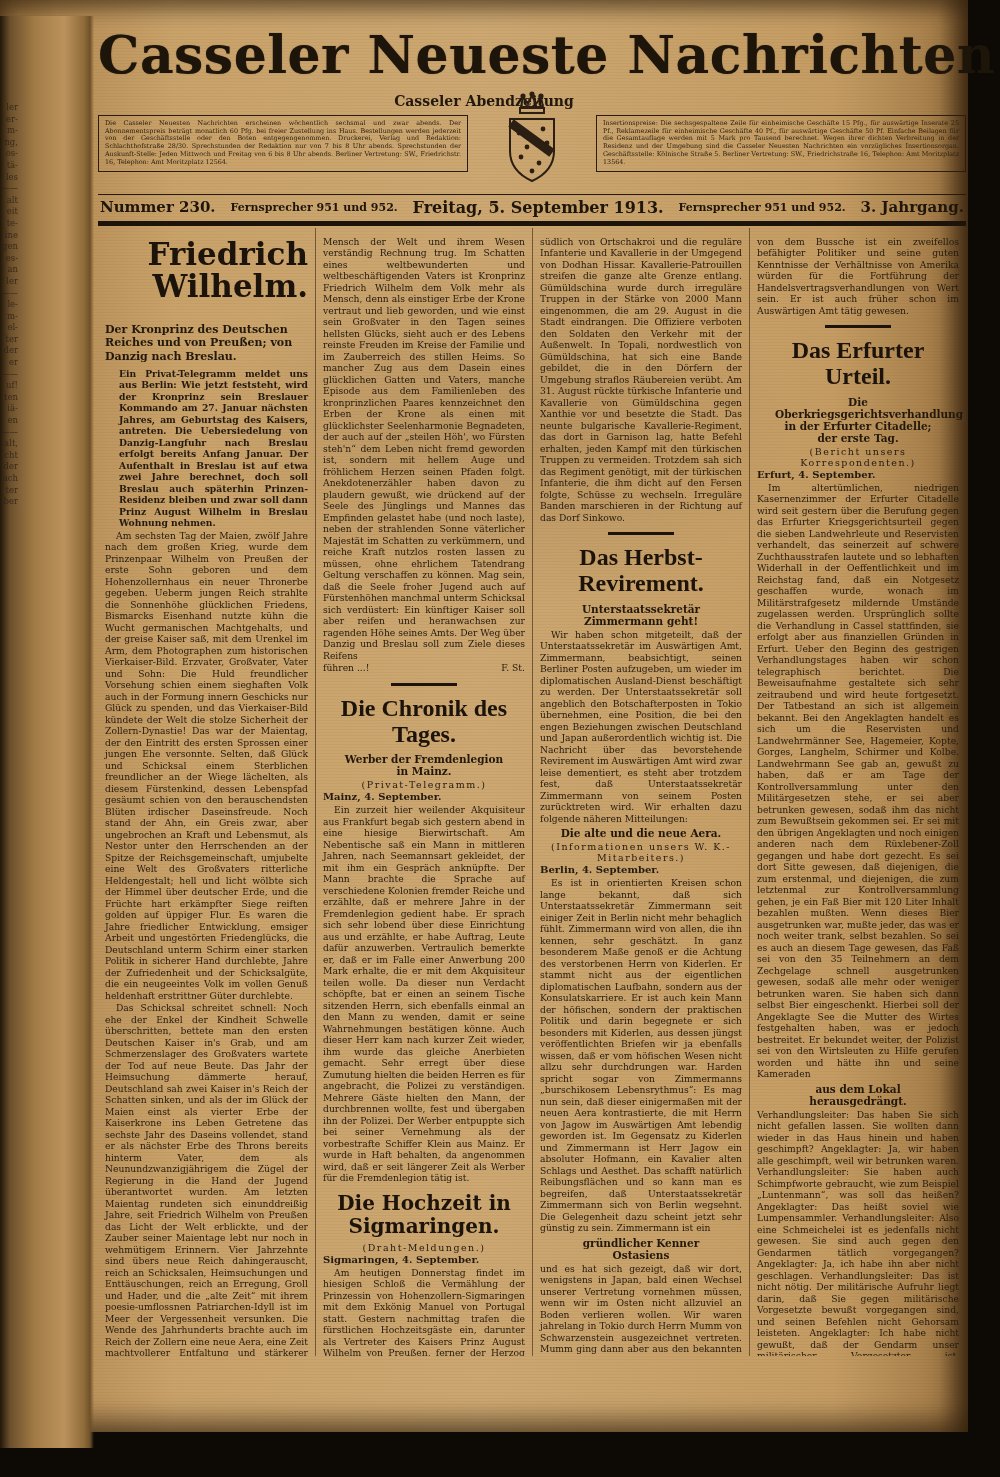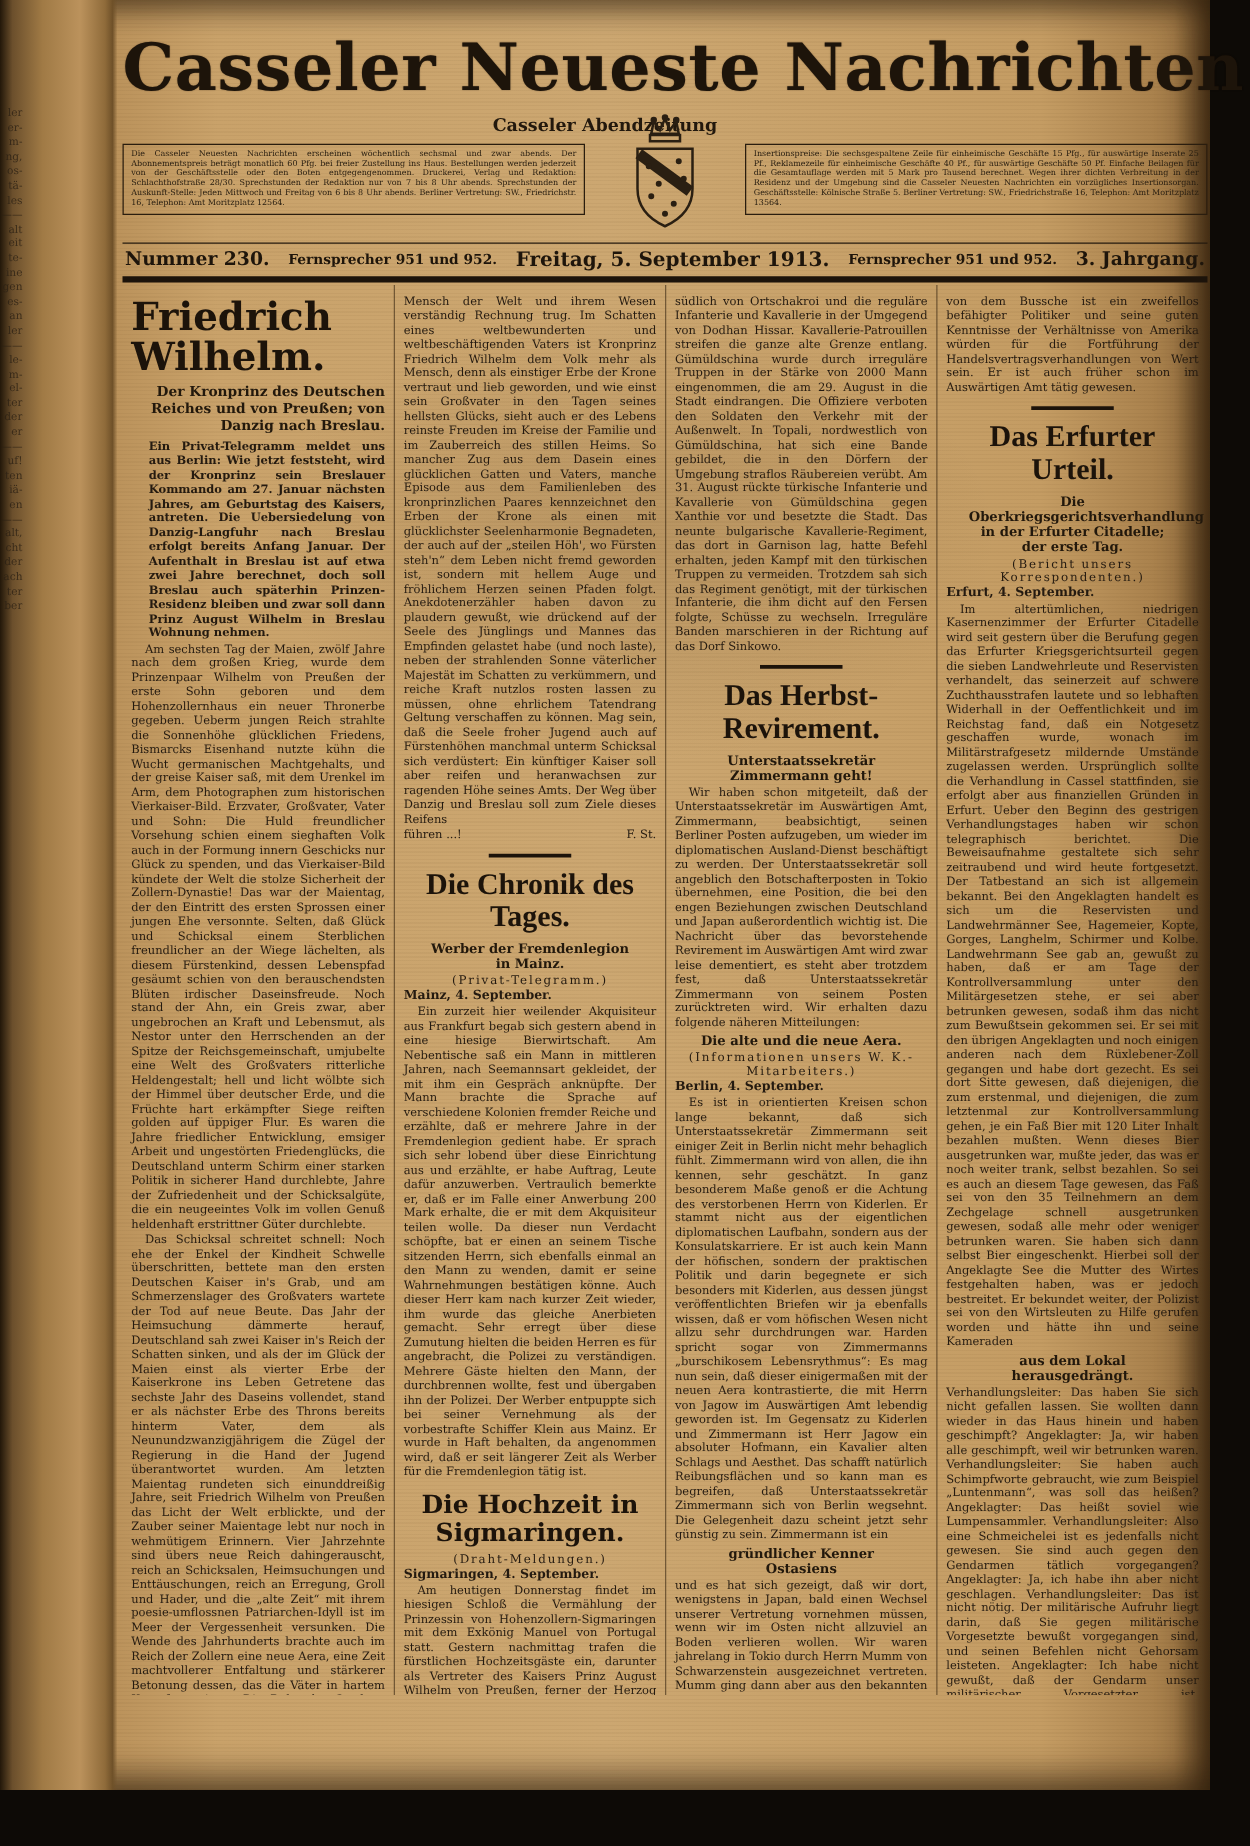--- a/index.html
+++ b/index.html
@@ -17,21 +17,21 @@
       #c59d66;
     box-shadow: inset -16px 0 26px rgba(30,18,5,.45), inset 0 -14px 22px rgba(30,18,5,.4), inset 0 10px 18px rgba(30,18,5,.35);
     color:#241a10;
   }
   .sheet::before{
     content:"";position:absolute;inset:0;pointer-events:none;
     background:repeating-linear-gradient(0deg, rgba(80,52,18,.05) 0 1px, rgba(0,0,0,0) 1px 3px);
   }
   
   .fold{
-    position:absolute;left:0;top:0;width:94px;height:100%;
+    position:absolute;left:0;top:16px;width:94px;height:100%;
     background:linear-gradient(90deg,#221709 0,#6b4f2c 10px,#a07a45 34px,#bb925c 64px,#8f6b3a 84px,#6f5129 90px, rgba(0,0,0,0) 94px);
   }
   .fold .frag{
     position:absolute;left:0;top:86px;width:18px;
     font-size:8.5px;line-height:11.6px;color:#2c2114;opacity:.8;
     white-space:pre-line;text-align:right;overflow:hidden;height:1200px;
   }
   .main{position:absolute;left:98px;top:0;width:868px;height:100%;}
 
   
@@ -61,24 +61,24 @@
   .dateline .date{font-size:16px;}
 
   
   .columns{display:flex;height:1128px;overflow:hidden;margin-top:2px;}
   .col{width:25%;box-sizing:border-box;padding:8px 7px 0;overflow:hidden;}
   .col + .col{border-left:1px solid rgba(42,26,8,.55);}
 
   .p{font-size:9.2px;line-height:11.5px;text-align:justify;text-indent:11px;margin:0 0 1px;color:#241a10;}
   .p.noind{text-indent:0;}
   .lead{font-weight:bold;padding-left:14px;text-indent:0;}
-  .h-xl{font-size:31px;font-weight:bold;text-align:left;line-height:1.05;margin:2px 0 4px;color:#1c130a;}
+  .h-xl{font-size:31px;font-weight:bold;text-align:right;line-height:1.05;margin:2px 0 20px;color:#1c130a;}
   .h-lg{font-size:24px;font-weight:bold;text-align:center;line-height:1.1;margin:2px 0 6px;color:#1c130a;font-family:Liberation Serif, serif;}
   .h-md{font-size:20px;font-weight:bold;text-align:center;line-height:1.15;margin:8px 0 4px;color:#1c130a;}
-  .deck{font-size:11px;font-weight:bold;text-align:right;line-height:1.25;margin:0 0 4px;color:#22180c;}
+  .deck{font-size:11px;font-weight:bold;text-align:left;line-height:1.25;margin:0 0 4px;color:#22180c;}
   .crosshead{font-size:10.5px;font-weight:bold;text-align:center;margin:3px 18px 2px;color:#22180c;}
   .wiretag{font-size:9.5px;text-align:center;letter-spacing:1.5px;margin:1px 0;color:#241a10;}
   .dl{font-size:10px;font-weight:bold;text-align:left;margin:0 0 2px;color:#241a10;}
   .rule{width:66px;height:3px;background:#1c130a;margin:9px auto;}
   .closing{display:flex;justify-content:space-between;font-size:9.2px;line-height:11.5px;}
   .closing .sig{font-weight:normal;margin-left:20px;}
 </style>
 </head>
 <body>
 

